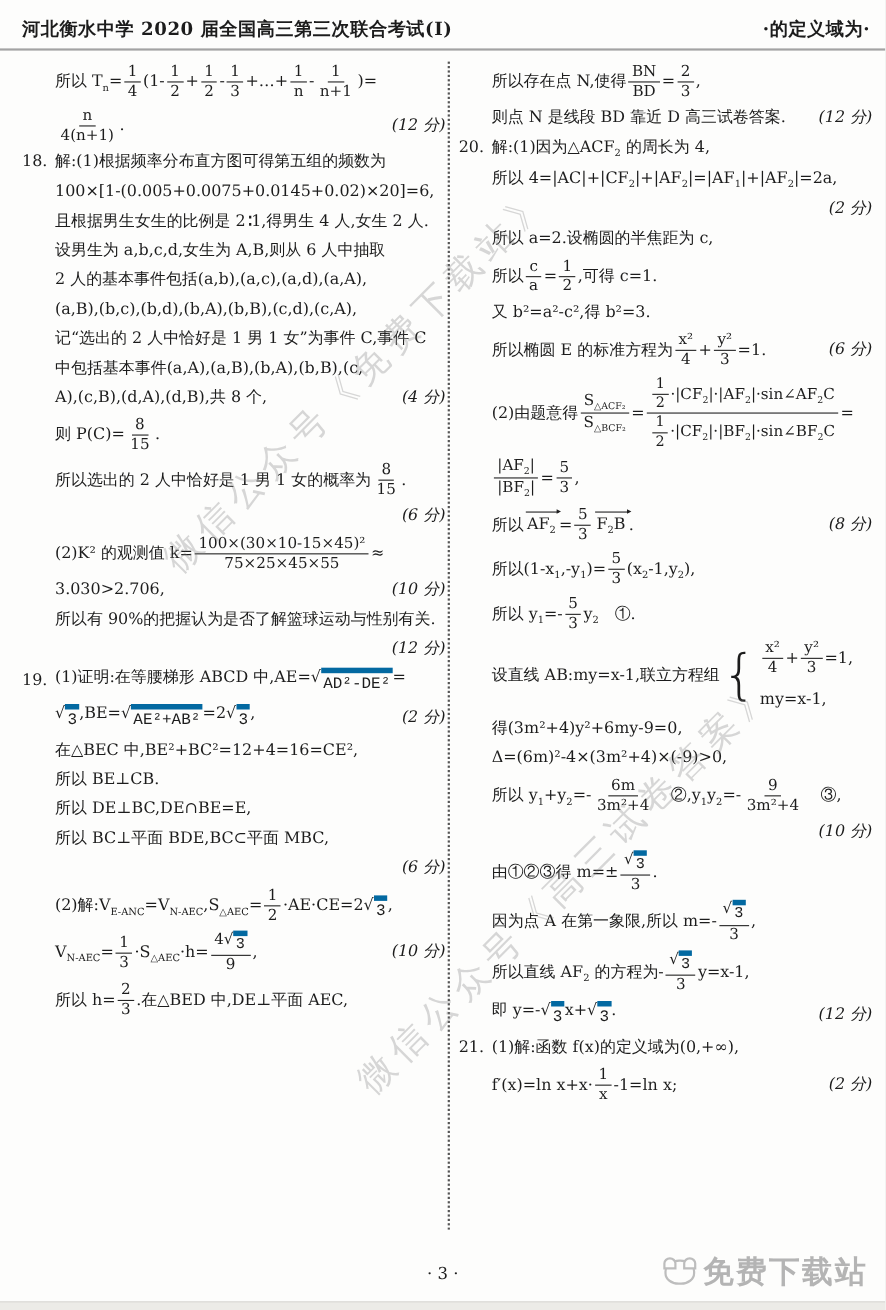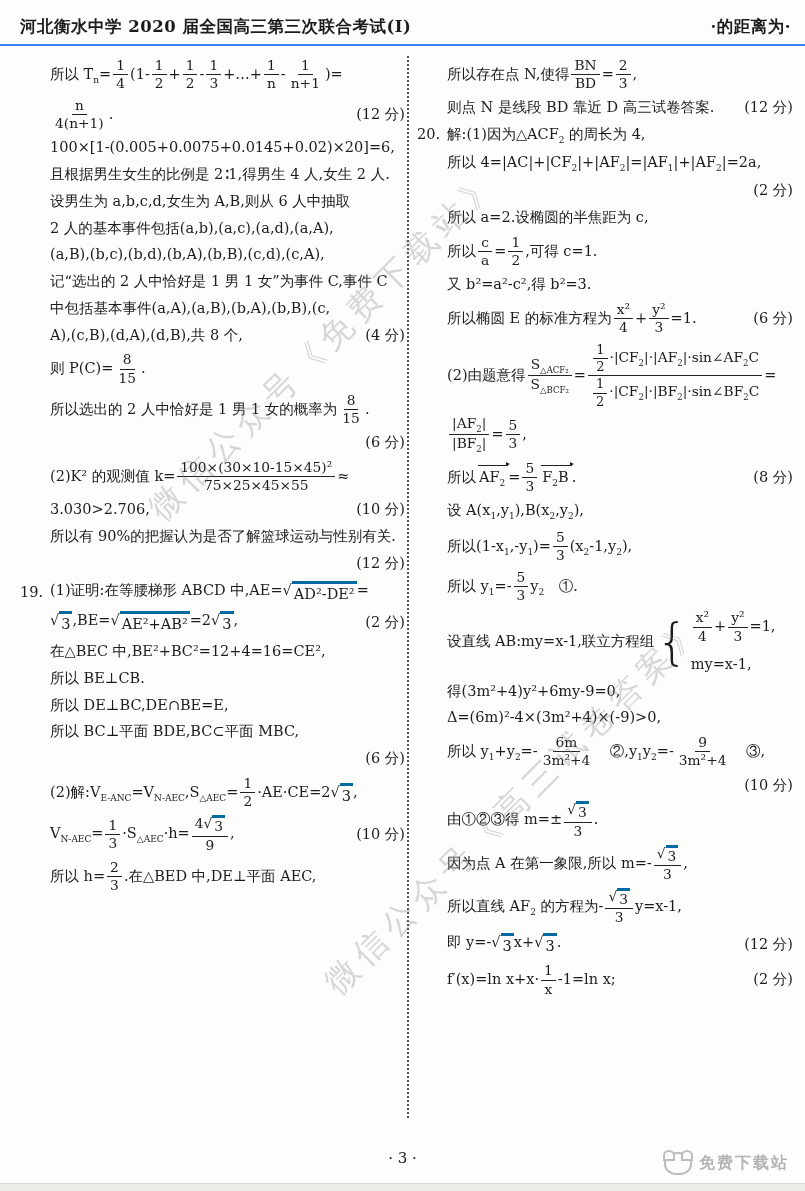--- a/index.html
+++ b/index.html
@@ -1,41 +1,41 @@
 <!DOCTYPE html>
 <html><head>
 <meta charset="utf-8">
 <style>
   html,body{margin:0;padding:0;background:#e9e9e9;}
   .page{width:805px;height:1191px;background:#fdfdfc;margin:0 auto;position:relative;overflow:hidden;
         font-family:"DejaVu Serif","Liberation Serif",serif;color:#1c1c1c;}
   .page::after{content:"";position:absolute;bottom:0;left:0;right:0;height:7px;background:#ecebe7;border-top:1px solid #d9d8d4;}
 
   .header{display:flex;justify-content:space-between;align-items:flex-end;
-          padding:16px 14px 6px 20px;border-bottom:2px solid #3b82f6;
+          padding:16px 14px 6px 20px;border-bottom:2px solid #a3a3a3;
           font-weight:bold;font-size:16.5px;letter-spacing:0.5px;}
 
   .content{display:flex;padding:8px 12px 0 20px;height:1072px;overflow:hidden;box-sizing:border-box;}
   #col-left{width:385px;padding-left:30px;box-sizing:border-box;}
   .divider{border-left:2px dotted #555;margin:2px 6px 0 2px;}
   #col-right{flex:1;padding-left:32px;box-sizing:border-box;}
 
   .line{display:flex;align-items:center;padding:2.5px 0;font-size:14.5px;line-height:1.5;}
   .qnum{display:inline-block;width:30px;margin-left:-30px;flex:none;}
   .ltext{flex:0 1 auto;}
-  .pts{margin-left:auto;padding-left:8px;white-space:nowrap;flex:none;}
+  .pts{margin-left:auto;padding-left:8px;white-space:nowrap;flex:none;font-style:italic;}
 
   .frac{display:inline-flex;flex-direction:column;align-items:center;vertical-align:middle;
         margin:0 2px;font-size:0.95em;line-height:1.25;text-align:center;}
   .fnum{border-bottom:1px solid #222;padding:0 3px;}
   .fden{padding:0 3px;}
 
   .sqrt{display:inline-flex;align-items:flex-start;}
   .rsign{line-height:1.25;}
-  .rad{border-top:3px solid #0369a1;padding:0 2px;}
+  .rad{border-top:5px solid #0369a1;padding:0 2px;font-family:Liberation Mono, monospace;}
 
   .vec{position:relative;margin:0 3px;display:inline-block;}
   .vec::before{content:"";position:absolute;left:-1px;right:-3px;top:-2px;border-top:1px solid #222;}
   .vec::after{content:"";position:absolute;right:-7px;top:-4.5px;width:0;height:0;
               border:2.5px solid transparent;border-left:4.5px solid #222;}
 
   .cases{display:inline-flex;align-items:center;vertical-align:middle;margin-left:2px;}
   .cbrace{font-size:3.4em;font-weight:100;line-height:0.85;margin-right:3px;
           font-family:"DejaVu Sans","Liberation Sans",sans-serif;}
   .crows{display:inline-flex;flex-direction:column;gap:9px;}
@@ -43,37 +43,37 @@
   sub{font-size:0.62em;}
 
   .watermark{position:absolute;color:rgba(125,125,125,0.30);font-size:33px;letter-spacing:7px;
              transform:rotate(-45deg);white-space:nowrap;pointer-events:none;text-align:center;
              font-family:"DejaVu Sans","Liberation Sans",sans-serif;}
   #wm1{left:75px;top:322px;width:500px;}
   #wm2{left:255px;top:782px;width:520px;}
 
   .footer-page{position:absolute;bottom:24px;left:0;width:100%;text-align:center;font-size:15px;}
   .brand{position:absolute;bottom:16px;right:16px;display:flex;align-items:center;gap:7px;
-         color:#b4b4b4;font-size:16px;font-weight:bold;letter-spacing:2px;
+         color:#b4b4b4;font-size:28px;font-weight:bold;letter-spacing:2px;
          font-family:"DejaVu Sans","Liberation Sans",sans-serif;}
   .mascot{width:24px;height:19px;border:2px solid #bdbdbd;border-radius:48% 48% 46% 46%;
           position:relative;flex:none;background:#fdfdfc;}
   .mascot::before,.mascot::after{content:"";position:absolute;top:-4px;width:8px;height:7px;
           border:2px solid #bdbdbd;border-radius:50% 50% 0 0;background:#fdfdfc;}
   .mascot::before{left:-3px;}
   .mascot::after{right:-3px;}
 </style>
 </head>
 <body>
 
 <div class="page">
 
   <div class="header">
     <span>河北衡水中学 2020 届全国高三第三次联合考试(Ⅰ)</span>
-    <span>·的距离为·</span>
+    <span>·的定义域为·</span>
   </div>
 
   <div class="content">
     <div class="col" id="col-left">
         <div class="line">
           <span class="ltext">所以 T<sub>n</sub>=<span class="frac">
               <span class="fnum">1</span>
               <span class="fden">4</span>
             </span>(1-<span class="frac">
               <span class="fnum">1</span>
@@ -91,20 +91,24 @@
               <span class="fnum">1</span>
               <span class="fden">n+1</span>
             </span>)=</span>
         </div>
         <div class="line">
           <span class="ltext"><span class="frac">
               <span class="fnum">n</span>
               <span class="fden">4(n+1)</span>
             </span>.</span>
           <span class="pts">(12 分)</span>
+        </div>
+        <div class="line">
+          <span class="qnum">18.</span>
+          <span class="ltext">解:(1)根据频率分布直方图可得第五组的频数为</span>
         </div>
         <div class="line">
           <span class="ltext">100×[1-(0.005+0.0075+0.0145+0.02)×20]=6,</span>
         </div>
         <div class="line">
           <span class="ltext">且根据男生女生的比例是 2∶1,得男生 4 人,女生 2 人.</span>
         </div>
         <div class="line">
           <span class="ltext">设男生为 a,b,c,d,女生为 A,B,则从 6 人中抽取</span>
         </div>
@@ -297,23 +301,20 @@
             </span>,</span>
         </div>
         <div class="line">
           <span class="ltext">所以<span class="vec">AF<sub>2</sub></span>=<span class="frac">
               <span class="fnum">5</span>
               <span class="fden">3</span>
             </span><span class="vec">F<sub>2</sub>B</span>.</span>
           <span class="pts">(8 分)</span>
         </div>
         <div class="line">
-          <span class="ltext">设 A(x<sub>1</sub>,y<sub>1</sub>),B(x<sub>2</sub>,y<sub>2</sub>),</span>
-        </div>
-        <div class="line">
           <span class="ltext">所以(1-x<sub>1</sub>,-y<sub>1</sub>)=<span class="frac">
               <span class="fnum">5</span>
               <span class="fden">3</span>
             </span>(x<sub>2</sub>-1,y<sub>2</sub>),</span>
         </div>
         <div class="line">
           <span class="ltext">所以 y<sub>1</sub>=-<span class="frac">
               <span class="fnum">5</span>
               <span class="fden">3</span>
             </span>y<sub>2</sub>　①.</span>
@@ -383,20 +384,24 @@
           <span class="ltext">即 y=-<span class="sqrt">
               <span class="rsign">√</span>
               <span class="rad">3</span>
             </span>x+<span class="sqrt">
               <span class="rsign">√</span>
               <span class="rad">3</span>
             </span>.</span>
           <span class="pts">(12 分)</span>
         </div>
         <div class="line">
+          <span class="qnum">21.</span>
+          <span class="ltext">(1)解:函数 f(x)的定义域为(0,+∞),</span>
+        </div>
+        <div class="line">
           <span class="ltext">f′(x)=ln x+x·<span class="frac">
               <span class="fnum">1</span>
               <span class="fden">x</span>
             </span>-1=ln x;</span>
           <span class="pts">(2 分)</span>
         </div>
       </div>
   </div>
 
   <div class="watermark" id="wm1">微信公众号《免费下载站》</div>

